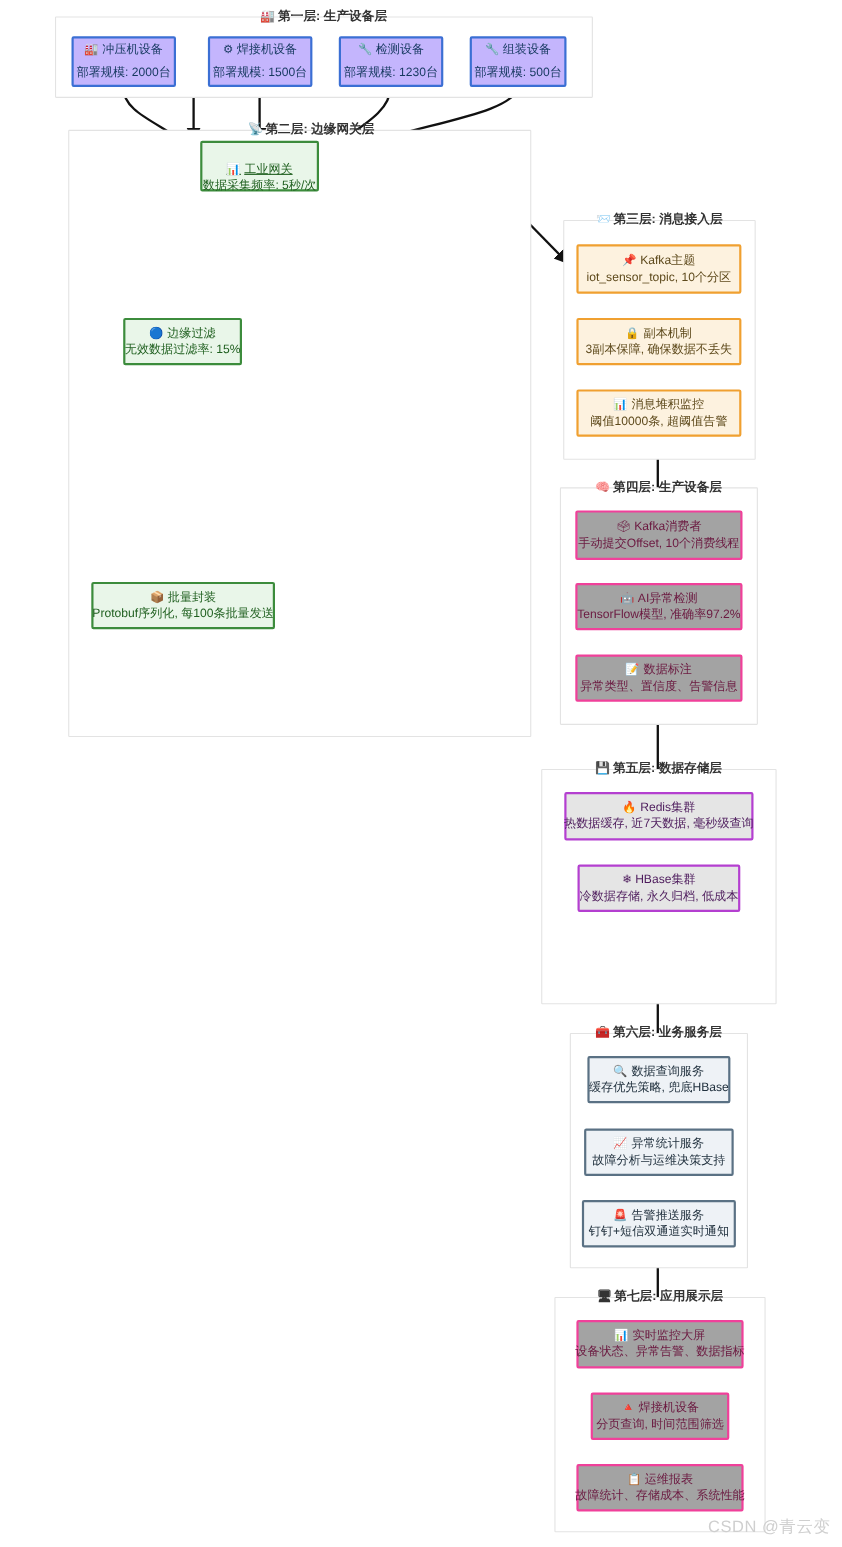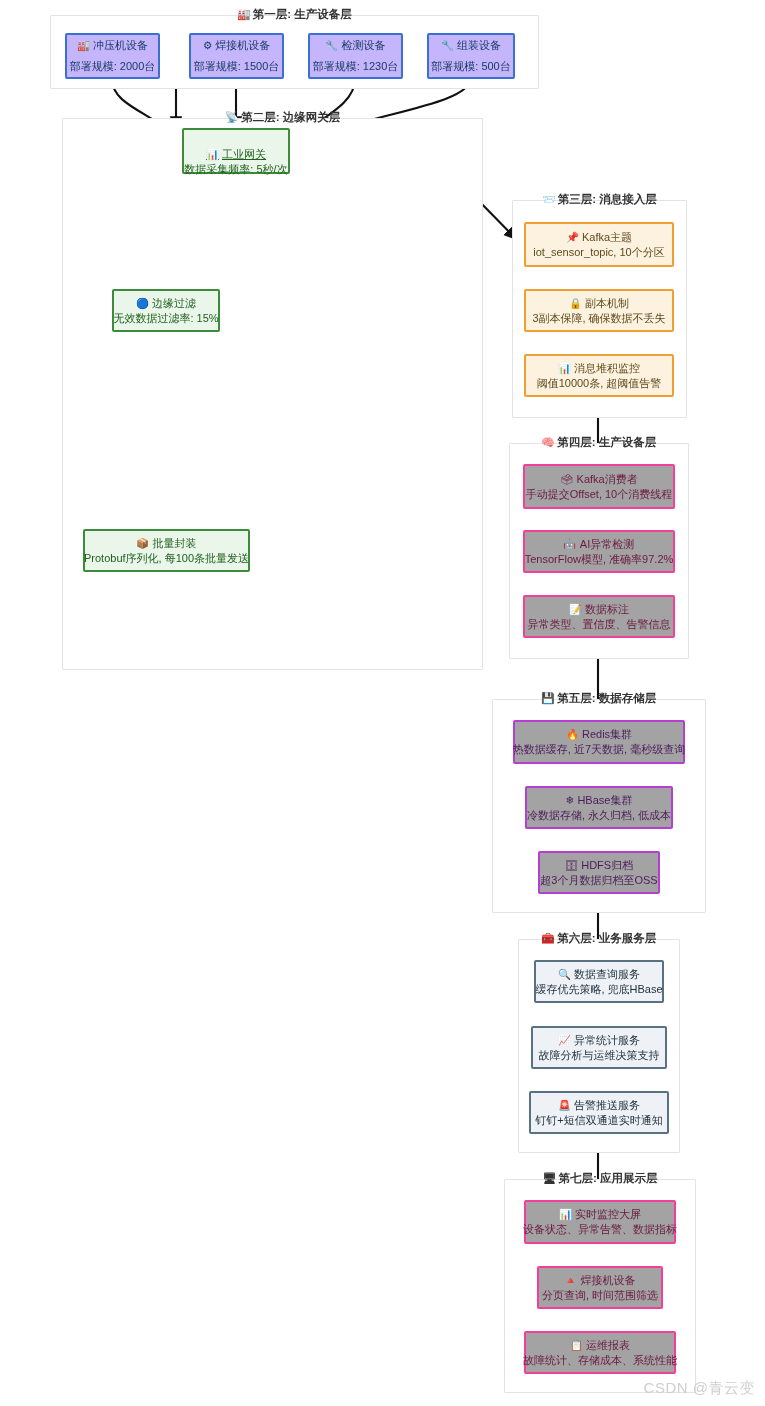--- a/index.html
+++ b/index.html
@@ -36,21 +36,21 @@
 
   
   .th-blue   {border-color:#3b6fd4;background:#c4b5fd;justify-content:space-between;}
   .th-blue   .t1,.th-blue .t2{color:#15385f;}
   .th-green  {border-color:#3c8c3c;background:#e9f6e9;}
   .th-green  .t1,.th-green .t2{color:#1f5f1f;}
   .th-orange {border-color:#f0a030;background:#fdf2df;}
   .th-orange .t1,.th-orange .t2{color:#5e4a1c;}
   .th-pink   {border-color:#f0409a;background:#a3a3a3;}
   .th-pink   .t1,.th-pink .t2{color:#6b1940;}
-  .th-purple {border-color:#b43fd0;background:#a3a3a3;}
+  .th-purple {border-color:#b43fd0;background:#e5e5e5;}
   .th-purple .t1,.th-purple .t2{color:#4d1b5c;}
   .th-slate  {border-color:#5a7184;background:#eef2f6;}
   .th-slate  .t1,.th-slate .t2{color:#22323f;}
 
   .linked{text-decoration:underline;margin-top:22px;}
 
   .watermark{
     position:absolute;right:10px;bottom:8px;
     font-size:15px;color:#cfcfcf;letter-spacing:.5px;white-space:nowrap;
   }
@@ -187,24 +187,20 @@
     </div>
   </div>
   <div class="node th-purple" style="left:513px;top:720px;width:172px;height:44px;">
     <span class="t1"><span class="ic">🔥</span><span>Redis集群</span></span>
     <span class="t2">热数据缓存, 近7天数据, 毫秒级查询</span>
   </div>
   <div class="node th-purple" style="left:525px;top:786px;width:148px;height:43px;">
     <span class="t1"><span class="ic">❄</span><span>HBase集群</span></span>
     <span class="t2">冷数据存储, 永久归档, 低成本</span>
   </div>
-  <div class="node th-purple" style="left:538px;top:851px;width:122px;height:43px;">
-    <span class="t1"><span class="ic">🗄</span><span>HDFS归档</span></span>
-    <span class="t2">超3个月数据归档至OSS</span>
-  </div>
 
   <div class="cluster" style="left:518px;top:939px;width:162px;height:214px;">
     <div class="cluster-title">
       <span class="ic">🧰</span><span>第六层: 业务服务层</span>
     </div>
   </div>
   <div class="node th-slate" style="left:534px;top:960px;width:130px;height:43px;">
     <span class="t1"><span class="ic">🔍</span><span>数据查询服务</span></span>
     <span class="t2">缓存优先策略, 兜底HBase</span>
   </div>

